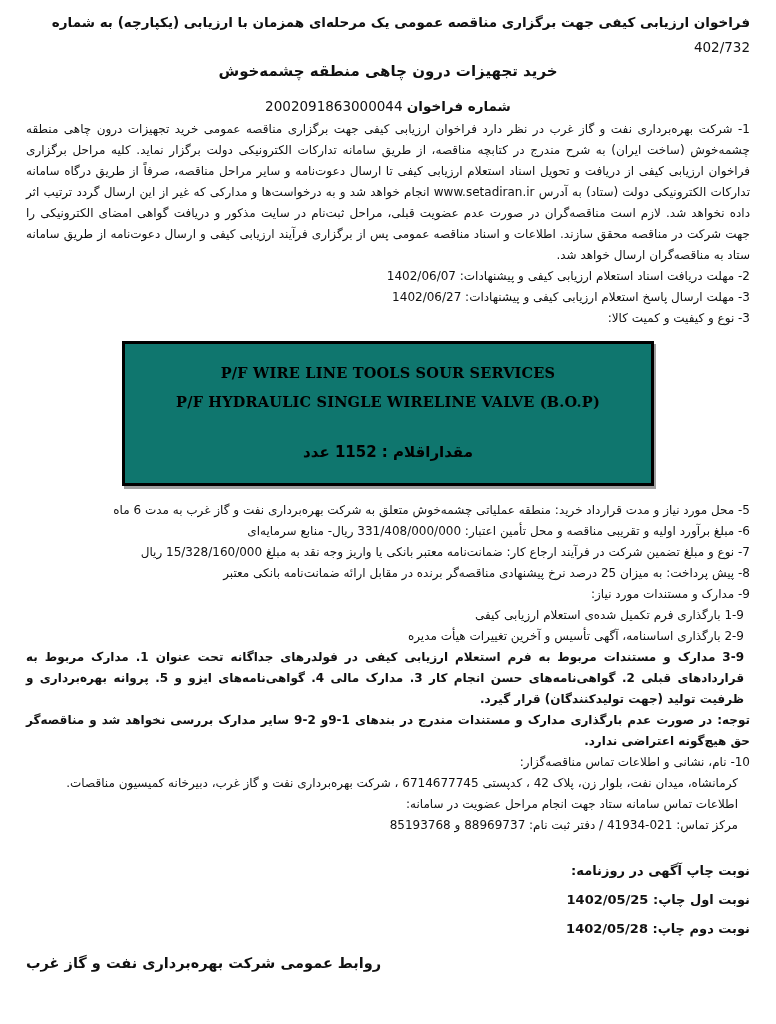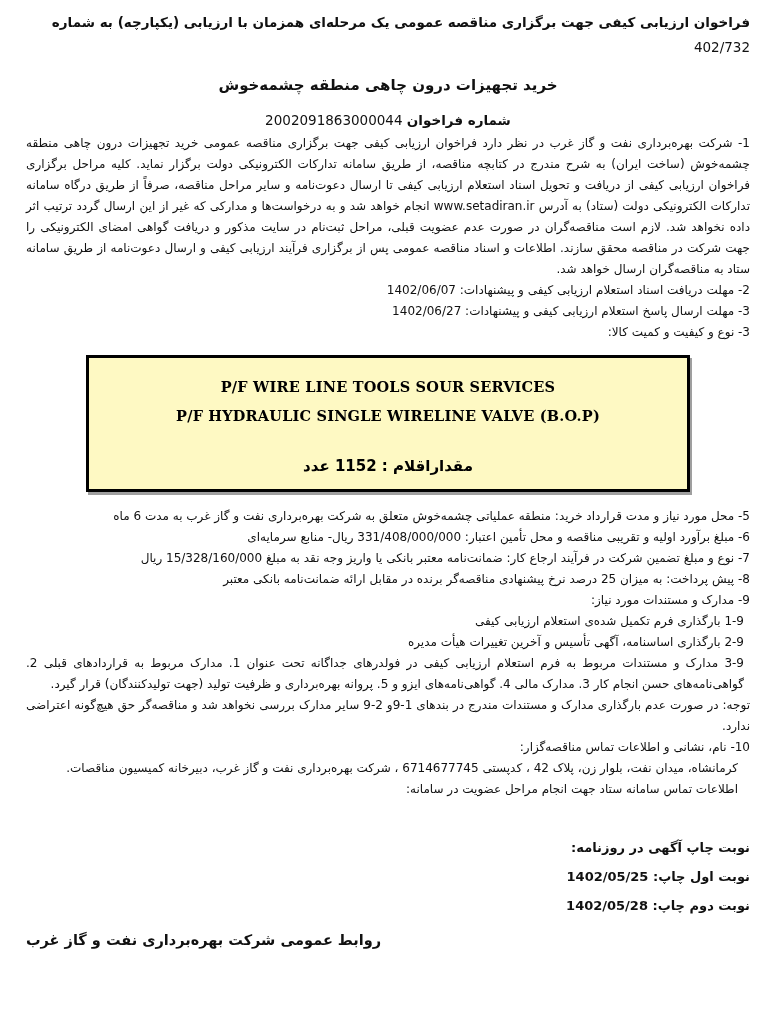--- a/index.html
+++ b/index.html
@@ -13,21 +13,20 @@
     color: #111;
     direction: rtl;
     font-family: "DejaVu Sans", sans-serif;
     padding: 10px 26px 0 26px;
     overflow: hidden;
   }
   .title {
     text-align: right;
     font-size: 13.5px;
     line-height: 25px;
-    margin-bottom: 14px;
     font-weight: bold;
   }
   .title .num { font-weight: normal; }
   .subtitle {
     text-align: center;
     font-size: 15px;
     font-weight: bold;
     line-height: 22px;
     margin-bottom: 14px;
   }
@@ -44,47 +43,47 @@
     line-height: 21px;
     text-align: justify;
   }
   .line {
     font-size: 12px;
     line-height: 21px;
     text-align: right;
   }
   .sub { padding-right: 6px; }
   .indent { padding-right: 12px; }
-  .just { text-align: justify; }
+  .just { text-align: justify; font-weight: bold; }
   .goods-box {
-    width: 604px;
+    width: 532px;
     margin: 12px auto 14px auto;
     border: 3px solid #000;
     box-shadow: 2px 3px 0 rgba(80,80,80,.55);
-    padding: 14px 12px 12px 12px;
+    padding: 14px 12px 20px 12px;
     text-align: center;
-    background: #fef9c3;
+    background: #0f766e;
   }
   .box-en {
     direction: ltr;
     font-family: "DejaVu Serif", serif;
     font-weight: bold;
     font-size: 14.5px;
     line-height: 29px;
     letter-spacing: .2px;
     color: #000;
   }
   .box-qty {
     font-size: 15px;
     font-weight: bold;
     margin-top: 25px;
     line-height: 22px;
     color: #000;
   }
-  .print-block { margin-top: 33px; }
+  .print-block { margin-top: 20px; }
   .print-line {
     text-align: right;
     font-size: 13px;
     font-weight: bold;
     line-height: 29px;
   }
   .footer {
     text-align: left;
     font-size: 14.5px;
     font-weight: bold;
@@ -126,20 +125,21 @@
   <div class="line">7- نوع و مبلغ تضمین شرکت در فرآیند ارجاع کار: ضمانت‌نامه معتبر بانکی یا واریز وجه نقد به مبلغ 15/328/160/000 ریال</div>
   <div class="line">8- پیش پرداخت: به میزان 25 درصد نرخ پیشنهادی مناقصه‌گر برنده در مقابل ارائه ضمانت‌نامه بانکی معتبر</div>
   <div class="line">9- مدارک و مستندات مورد نیاز:</div>
   <div class="line sub">1-9 بارگذاری فرم تکمیل شده‌ی استعلام ارزیابی کیفی</div>
   <div class="line sub">2-9 بارگذاری اساسنامه، آگهی تأسیس و آخرین تغییرات هیأت مدیره</div>
   <div class="line sub just">3-9 مدارک و مستندات مربوط به فرم استعلام ارزیابی کیفی در فولدرهای جداگانه تحت عنوان 1. مدارک مربوط به قراردادهای قبلی 2. گواهی‌نامه‌های حسن انجام کار 3. مدارک مالی 4. گواهی‌نامه‌های ایزو و 5. پروانه بهره‌برداری و ظرفیت تولید (جهت تولیدکنندگان) قرار گیرد.</div>
   <div class="line just">توجه: در صورت عدم بارگذاری مدارک و مستندات مندرج در بندهای 1-9و 2-9 سایر مدارک بررسی نخواهد شد و مناقصه‌گر حق هیچ‌گونه اعتراضی ندارد.</div>
   <div class="line">10- نام، نشانی و اطلاعات تماس مناقصه‌گزار:</div>
   <div class="line indent">کرمانشاه، میدان نفت، بلوار زن، پلاک 42 ، کدپستی 6714677745 ، شرکت بهره‌برداری نفت و گاز غرب، دبیرخانه کمیسیون مناقصات.</div>
   <div class="line indent">اطلاعات تماس سامانه ستاد جهت انجام مراحل عضویت در سامانه:</div>
+  <div class="line indent">مرکز تماس: 021-41934 / دفتر ثبت نام: 88969737 و 85193768</div>
 
   <div class="print-block">
     <div class="print-line">نوبت چاپ آگهی در روزنامه:</div>
     <div class="print-line">نوبت اول چاپ: 1402/05/25</div>
     <div class="print-line">نوبت دوم چاپ: 1402/05/28</div>
   </div>
 
   <div class="footer">روابط عمومی شرکت بهره‌برداری نفت و گاز غرب</div>
 
 </div>

